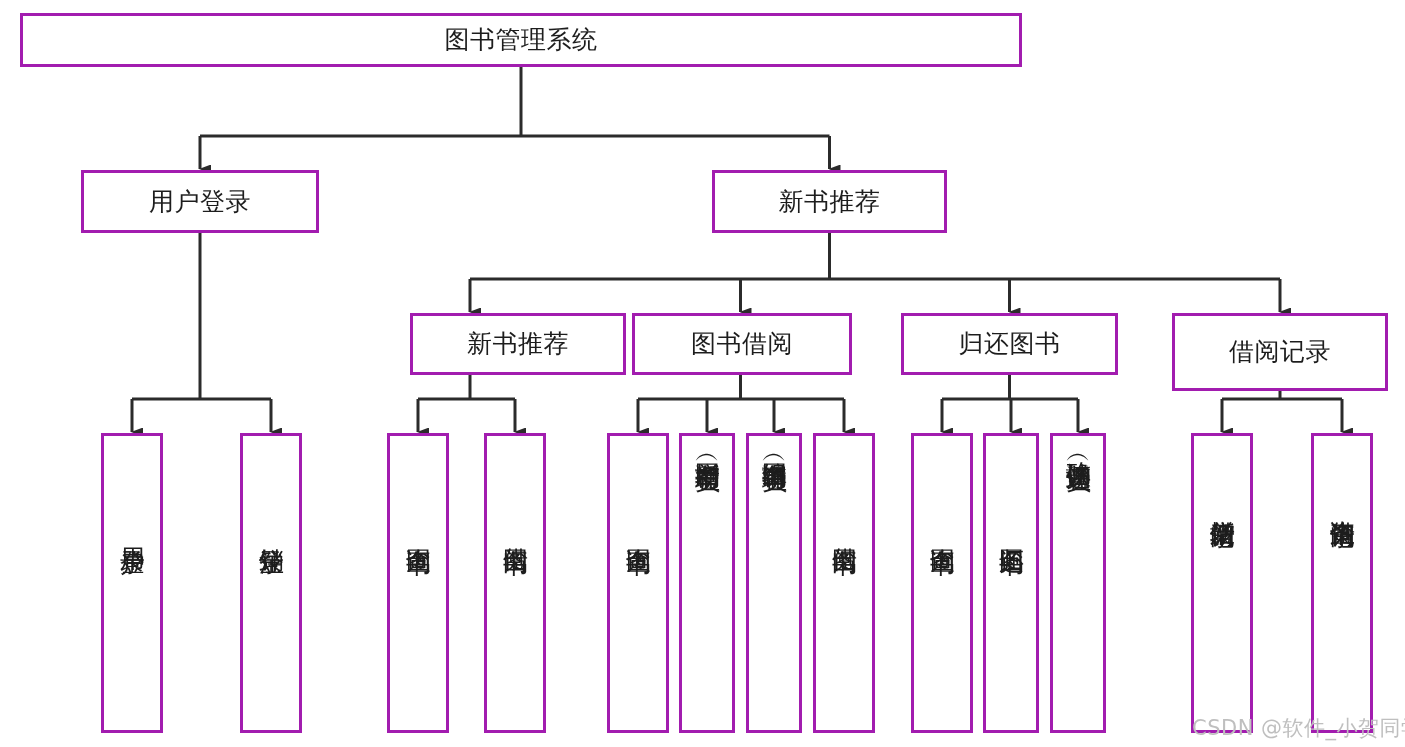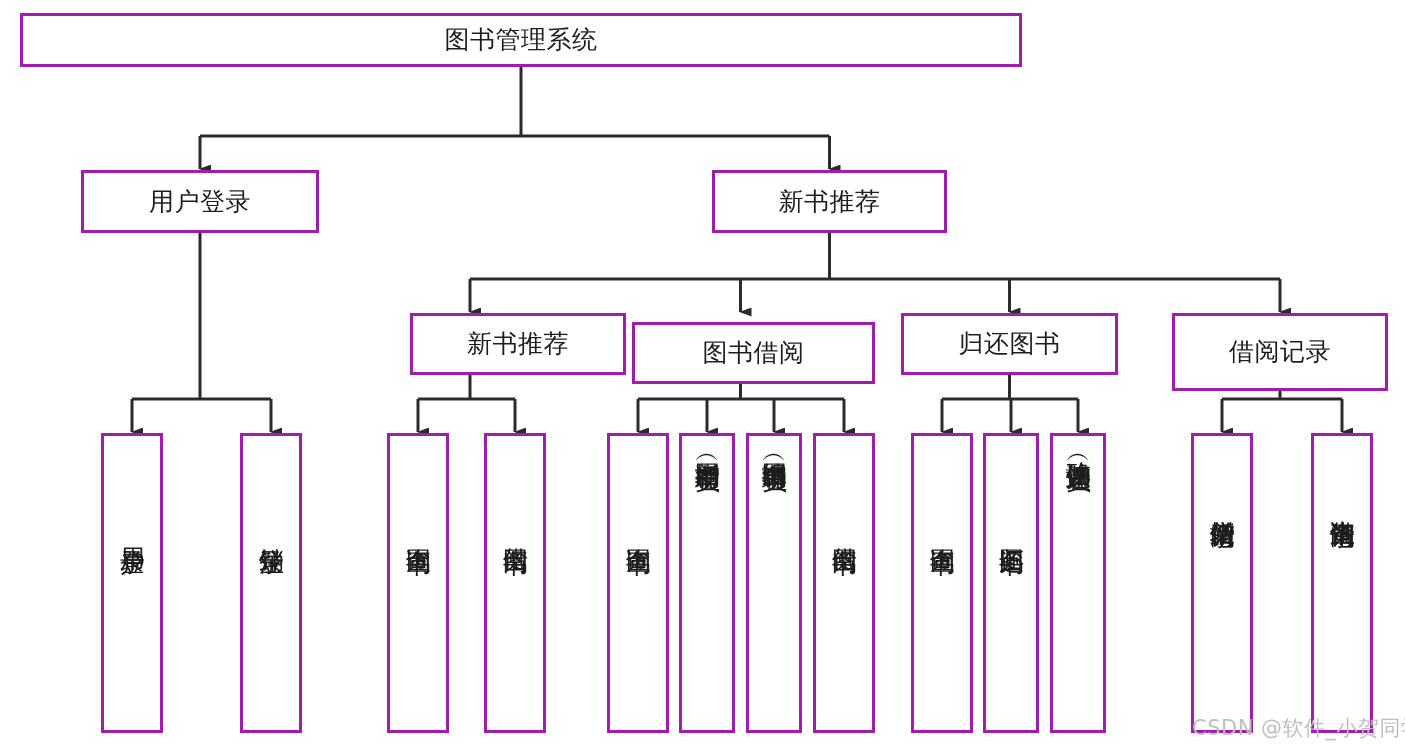--- a/index.html
+++ b/index.html
@@ -129,21 +129,21 @@
   <div class="node horiz" id="box-user-login" style="left: 81px; top: 170px; width: 238px; height: 63px;">
     <span class="label">用户登录</span>
   </div>
   <div class="node horiz" id="box-book-manage" style="left: 712px; top: 170px; width: 235px; height: 63px;">
     <span class="label">新书推荐</span>
   </div>
 
   <div class="node horiz" id="box-new-book-recommend" style="left: 362px; top: 313px; width: 216px; height: 62px; margin-left: 48px;">
     <span class="label">新书推荐</span>
   </div>
-  <div class="node horiz" id="box-book-borrow" style="left: 632px; top: 313px; width: 243px; height: 62px; margin-top: 9px;">
+  <div class="node horiz" id="box-book-borrow" style="left: 632px; top: 313px; width: 220px; height: 62px;">
     <span class="label">图书借阅</span>
   </div>
   <div class="node horiz" id="box-current-borrow" style="left: 901px; top: 313px; width: 217px; height: 62px;">
     <span class="label">归还图书</span>
   </div>
   <div class="node horiz" id="box-borrow-record" style="left: 1172px; top: 313px; width: 216px; height: 78px;">
     <span class="label">借阅记录</span>
   </div>
 
   <div class="node vert mid" id="box-leaf-user-login" style="left: 101px; top: 433px; width: 62px; height: 300px;">

